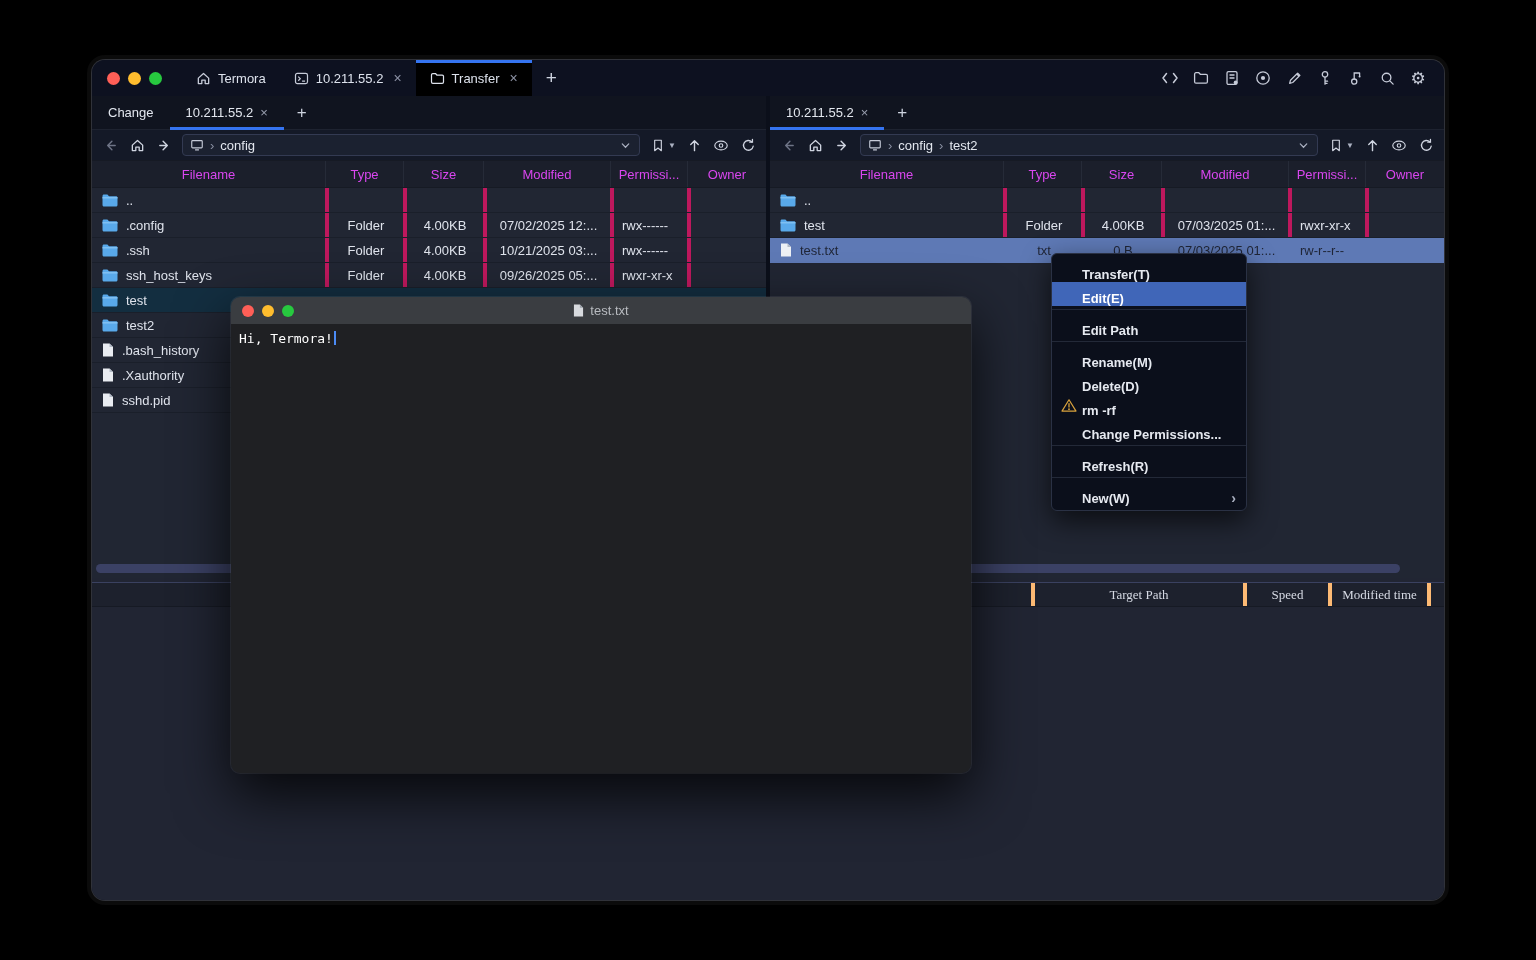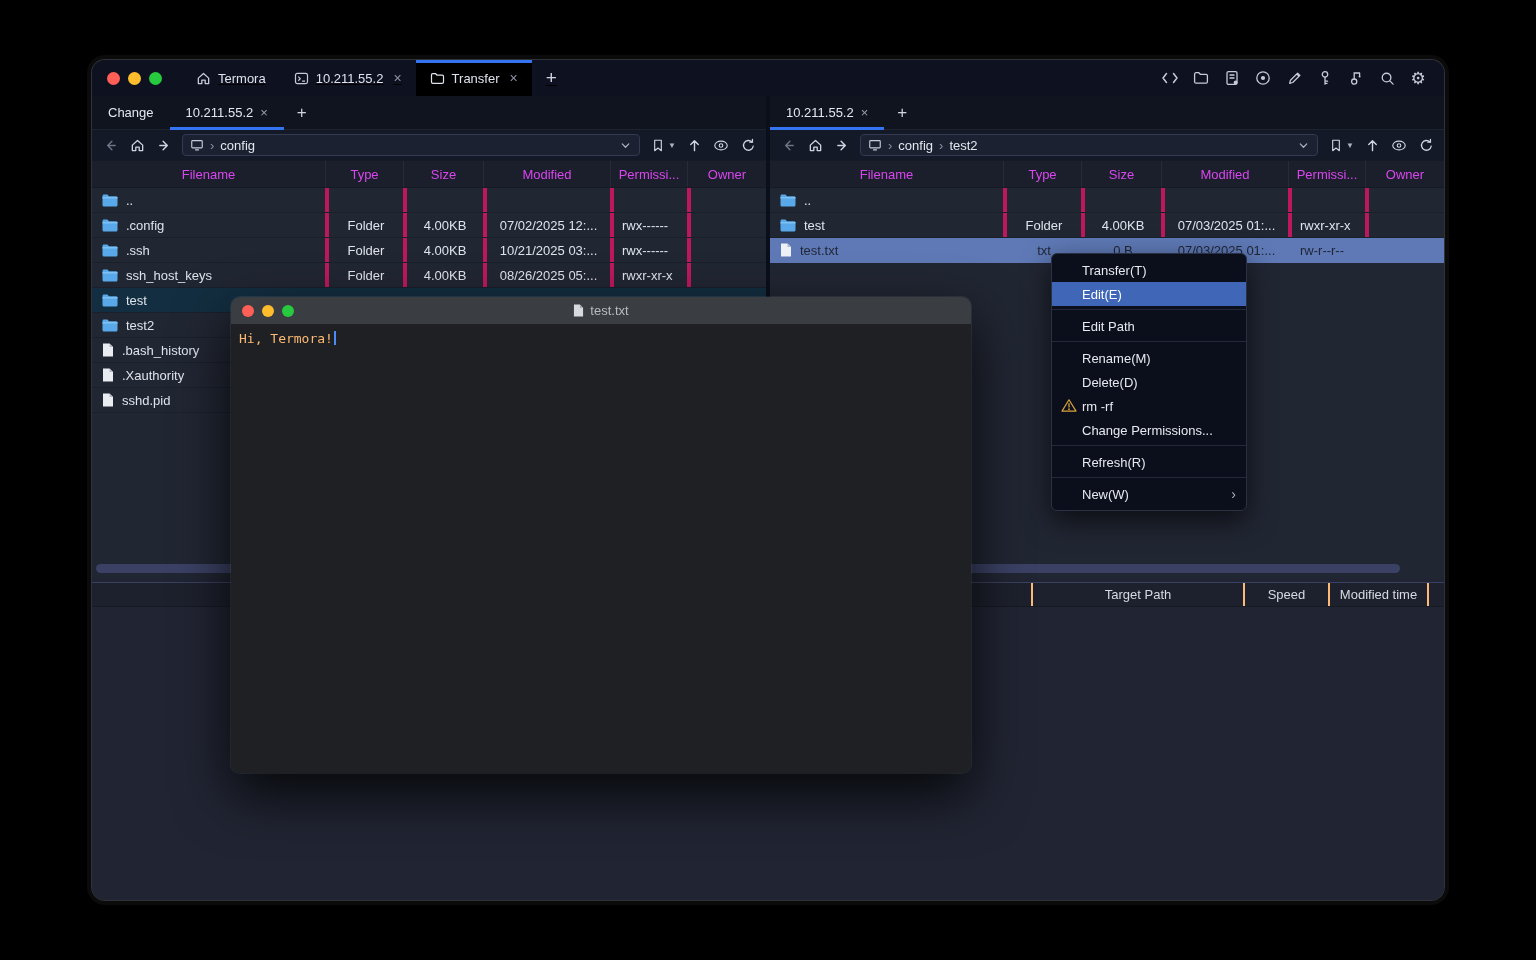--- a/index.html
+++ b/index.html
@@ -10,21 +10,21 @@
   
   .app-window { position:absolute; left:92px; top:60px; width:1352px; height:840px;
     background:#141927; border-radius:13px; overflow:hidden;
     box-shadow:0 0 0 1px #303239, 0 0 0 5px rgba(60,60,60,.18), 0 24px 70px rgba(0,0,0,.85); }
 
   
   .titlebar { height:36px; background:#0d1120; display:flex; align-items:stretch; }
   .traffic { display:flex; gap:8px; align-items:center; padding:0 20px 0 15px; }
   .dot { width:13px; height:13px; border-radius:50%; }
   .dot.red{background:#ff5f57}.dot.yellow{background:#ffbd2e}.dot.green{background:#27c93f}
-  .tabbar { display:flex; align-items:stretch;text-decoration:underline; }
+  .tabbar { display:flex; align-items:stretch; }
   .wtab { display:flex; align-items:center; gap:7px; padding:0 14px; color:#dde2ec; font-size:13px; position:relative; cursor:default; }
   .wtab.active { background:#000000; }
   .wtab.active::before { content:""; position:absolute; left:0; right:0; top:0; height:3px; background:#3574f0; }
   .wtab .close { color:#8d93a5; font-size:14px; margin-left:3px; }
   .newtab { display:flex; align-items:center; padding:0 14px; color:#ced4e0; font-size:19px; font-weight:300; }
   .tb-icons { margin-left:auto; display:flex; align-items:center; gap:7px; padding-right:14px; }
   .ibtn { width:24px; height:24px; display:flex; align-items:center; justify-content:center; color:#c6cbd8; }
   .ibtn svg { stroke:#c6cbd8; }
   .gear-glyph { font-size:17px; line-height:1; color:#c6cbd8; }
 
@@ -72,42 +72,42 @@
   .pane.leftp .hthumb { width:calc(100% - 24px); }
   .pane.rightp .hthumb { width:calc(100% - 40px); }
 
   
   .transfers { position:absolute; left:0; right:0; top:518px; bottom:0; background:#212533; }
   .thead { position:absolute; top:4px; left:0; right:0; height:25px; display:grid;
            grid-template-columns:939px 212px 85px 99px 1fr; align-items:stretch;
            background:#1d212d; border-top:1px solid #3a4160; border-bottom:1px solid #161a24;
            color:#d6dae4; font-size:13px; }
   .thead > div { display:flex; align-items:center; justify-content:center; }
-  .thead > div + div { border-left:2px solid #fdba74; }
+  .thead > div + div { border-left:4px solid #fdba74;font-family:Liberation Serif, serif; }
 
   
   .context-menu { position:absolute; left:1051px; top:253px; width:196px; background:#0b0f1b;
     border:1px solid #2a3144; border-radius:6px; padding:4px 0; z-index:40;
     box-shadow:0 10px 28px rgba(0,0,0,.65); font-size:13px; color:#e6e9f0; }
-  .mi { height:24px; display:flex; align-items:center; padding:0 10px 0 30px; position:relative; }
+  .mi { height:24px; display:flex; align-items:flex-end; padding:0 10px 0 30px; position:relative;font-weight:bold; }
   .mi.hl { background:#4066b8; color:#fff; }
   .mi .gutter-ic { position:absolute; left:9px; top:4px; }
   .mi .sub { margin-left:auto; color:#aab0c0; font-size:14px; }
   .msep { height:1px; background:#232938; margin:3px 0 4px; }
 
   
   .editor { position:absolute; left:231px; top:297px; width:740px; height:476px; border-radius:9px;
     overflow:hidden; z-index:50; box-shadow:0 0 0 1px rgba(255,255,255,.07), 0 22px 55px rgba(0,0,0,.8); }
   .etitle { height:27px; background:#3a3d41; display:flex; align-items:center; position:relative; }
   .etraffic { display:flex; gap:8px; padding-left:11px; z-index:2; }
   .edot { width:12px; height:12px; border-radius:50%; }
   .ettl { position:absolute; left:0; right:0; top:0; height:100%; display:flex; align-items:center;
           justify-content:center; gap:6px; color:#b7babf; font-size:13px; }
   .ebody { height:449px; background:#1f2023; padding:7px 8px; font-family:"DejaVu Sans Mono", monospace;
-           font-size:13px; color:#fdba74; }
+           font-size:13px; color:#ffffff; }
   .cursor { display:inline-block; width:2px; height:14px; background:#4b8bf5; vertical-align:-2px; margin-left:1px; }
 
   svg { display:block; }
 </style>
 </head>
 <body>
 
 <div class="stage">
 
   <div class="app-window">
@@ -334,21 +334,21 @@
                 <span>
                   <svg width="16" height="13" viewBox="0 0 16 13">
                     <path d="M.5 2.1 C.5 1.2 1.1.6 2 .6 h3.4 L7 2.3 h7 c.9 0 1.5.6 1.5 1.5 v7.2 c0 .9-.6 1.5-1.5 1.5 H2 c-.9 0-1.5-.6-1.5-1.5z" fill="#59a9ea"></path>
                     <path d="M.5 3 h15 v1.6 H.5z" fill="#7fc0f2"></path>
                   </svg>
                 </span>
                 <span>ssh_host_keys</span>
               </div>
             <div class="cc">Folder</div>
               <div class="cc">4.00KB</div>
-              <div class="cc">08/26/2025 05:...</div>
+              <div class="cc">09/26/2025 05:...</div>
               <div class="cl">rwxr-xr-x</div>
               <div class="cl"></div>
           </div>
           <div class="fgrid frow sel-teal">
             <div class="cell-name">
                 <span>
                   <svg width="16" height="13" viewBox="0 0 16 13">
                     <path d="M.5 2.1 C.5 1.2 1.1.6 2 .6 h3.4 L7 2.3 h7 c.9 0 1.5.6 1.5 1.5 v7.2 c0 .9-.6 1.5-1.5 1.5 H2 c-.9 0-1.5-.6-1.5-1.5z" fill="#59a9ea"></path>
                     <path d="M.5 3 h15 v1.6 H.5z" fill="#7fc0f2"></path>
                   </svg>

